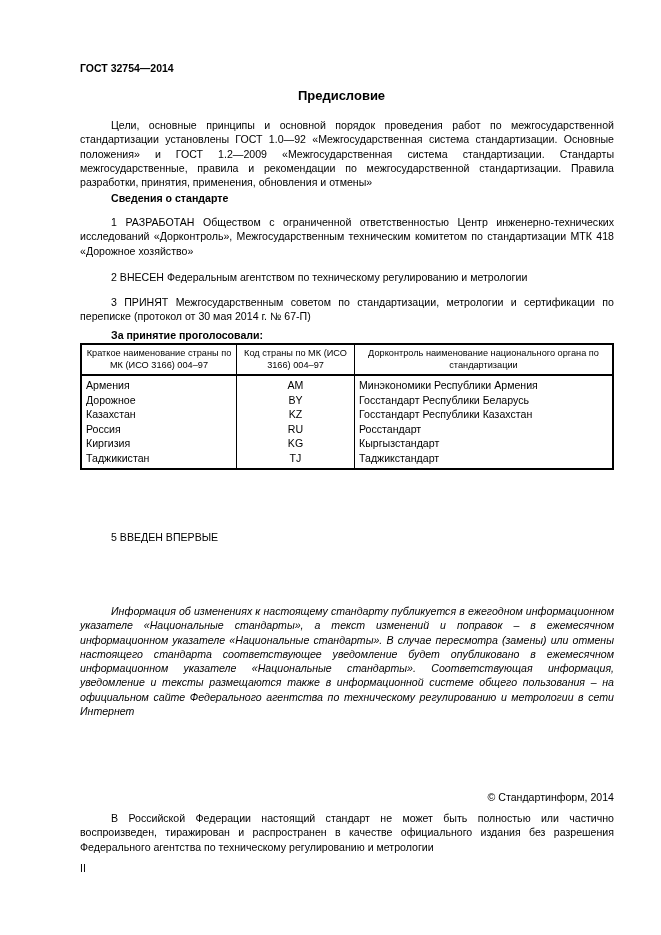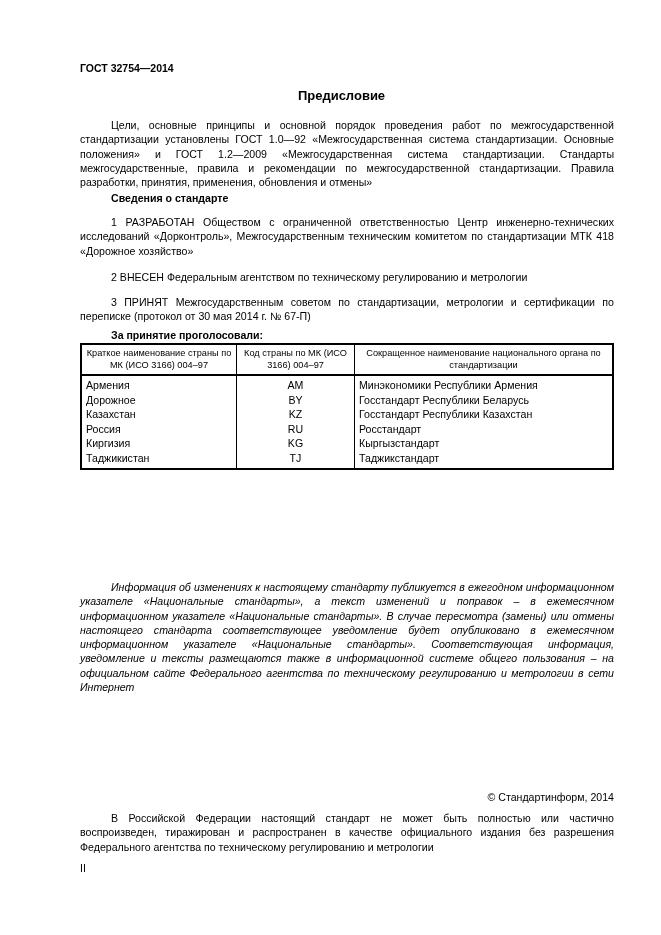--- a/index.html
+++ b/index.html
@@ -15,21 +15,21 @@
   .table-caption { left: 111px; top: 329px; font-size: 10.6px; font-weight: bold; }
   table.vote { position: absolute; left: 80px; top: 343px; width: 534px; border-collapse: collapse;
                border: 2px solid #000; font-size: 10.6px; }
   table.vote th { font-weight: normal; font-size: 9.2px; line-height: 12px; padding: 2px 2px 3px; border-left: 1px solid #000; border-bottom: 2px solid #000; text-align: center; vertical-align: middle; }
   table.vote th:first-child { border-left: none; }
   table.vote td { padding: 0 4px; height: 14.6px; line-height: 14.6px; border-left: 1px solid #000; white-space: nowrap; }
   table.vote td:first-child { border-left: none; }
   table.vote td.code { text-align: center; }
   table.vote tr.first td { padding-top: 2px; }
   table.vote tr.last td { padding-bottom: 2px; margin-left: 40px; }
-  .italic { font-style: italic; }
+  .italic { font-style: italic; margin-top: 24px; }
   .copyright { right: 47px; top: 791px; font-size: 10.6px; }
   .page-num { left: 80px; top: 862px; font-size: 10.6px; }
 </style>
 </head>
 <body>
 
 <div class="page">
 
   <div class="abs header">ГОСТ 32754—2014</div>
 
@@ -45,21 +45,21 @@
 
   <div class="abs para indent" style="top:295px;">3 ПРИНЯТ Межгосударственным советом по стандартизации, метрологии и сертификации по переписке (протокол от 30 мая 2014 г. № 67-П)</div>
 
   <div class="abs table-caption">За принятие проголосовали:</div>
 
   <table class="vote">
     <thead>
       <tr>
         <th style="width:150px;">Краткое наименование страны по МК (ИСО 3166) 004–97</th>
         <th style="width:113px;">Код страны по МК (ИСО 3166) 004–97</th>
-        <th>Сокращенное наименование национального органа по стандартизации</th>
+        <th>Дорконтроль наименование национального органа по стандартизации</th>
       </tr>
     </thead>
     <tbody>
       <tr class="first">
         <td>Армения</td>
         <td class="code">AM</td>
         <td>Минэкономики Республики Армения</td>
       </tr>
       <tr>
         <td>Дорожное</td>
@@ -83,20 +83,21 @@
       </tr>
       <tr class="last">
         <td>Таджикистан</td>
         <td class="code">TJ</td>
         <td>Таджикстандарт</td>
       </tr>
     </tbody>
   </table>
 
 
+  <div class="abs para indent" style="top:530px;">5 ВВЕДЕН ВПЕРВЫЕ</div>
 
   <div class="abs para indent italic" style="top:580px;">Информация об изменениях к настоящему стандарту публикуется в ежегодном информационном указателе «Национальные стандарты», а текст изменений и поправок – в ежемесячном информационном указателе «Национальные стандарты». В случае пересмотра (замены) или отмены настоящего стандарта соответствующее уведомление будет опубликовано в ежемесячном информационном указателе «Национальные стандарты». Соответствующая информация, уведомление и тексты размещаются также в информационной системе общего пользования – на официальном сайте Федерального агентства по техническому регулированию и метрологии в сети Интернет</div>
 
   <div class="abs copyright">© Стандартинформ, 2014</div>
 
   <div class="abs para indent" style="top:811px;">В Российской Федерации настоящий стандарт не может быть полностью или частично воспроизведен, тиражирован и распространен в качестве официального издания без разрешения Федерального агентства по техническому регулированию и метрологии</div>
 
   <div class="abs page-num">II</div>
 
 </div>

